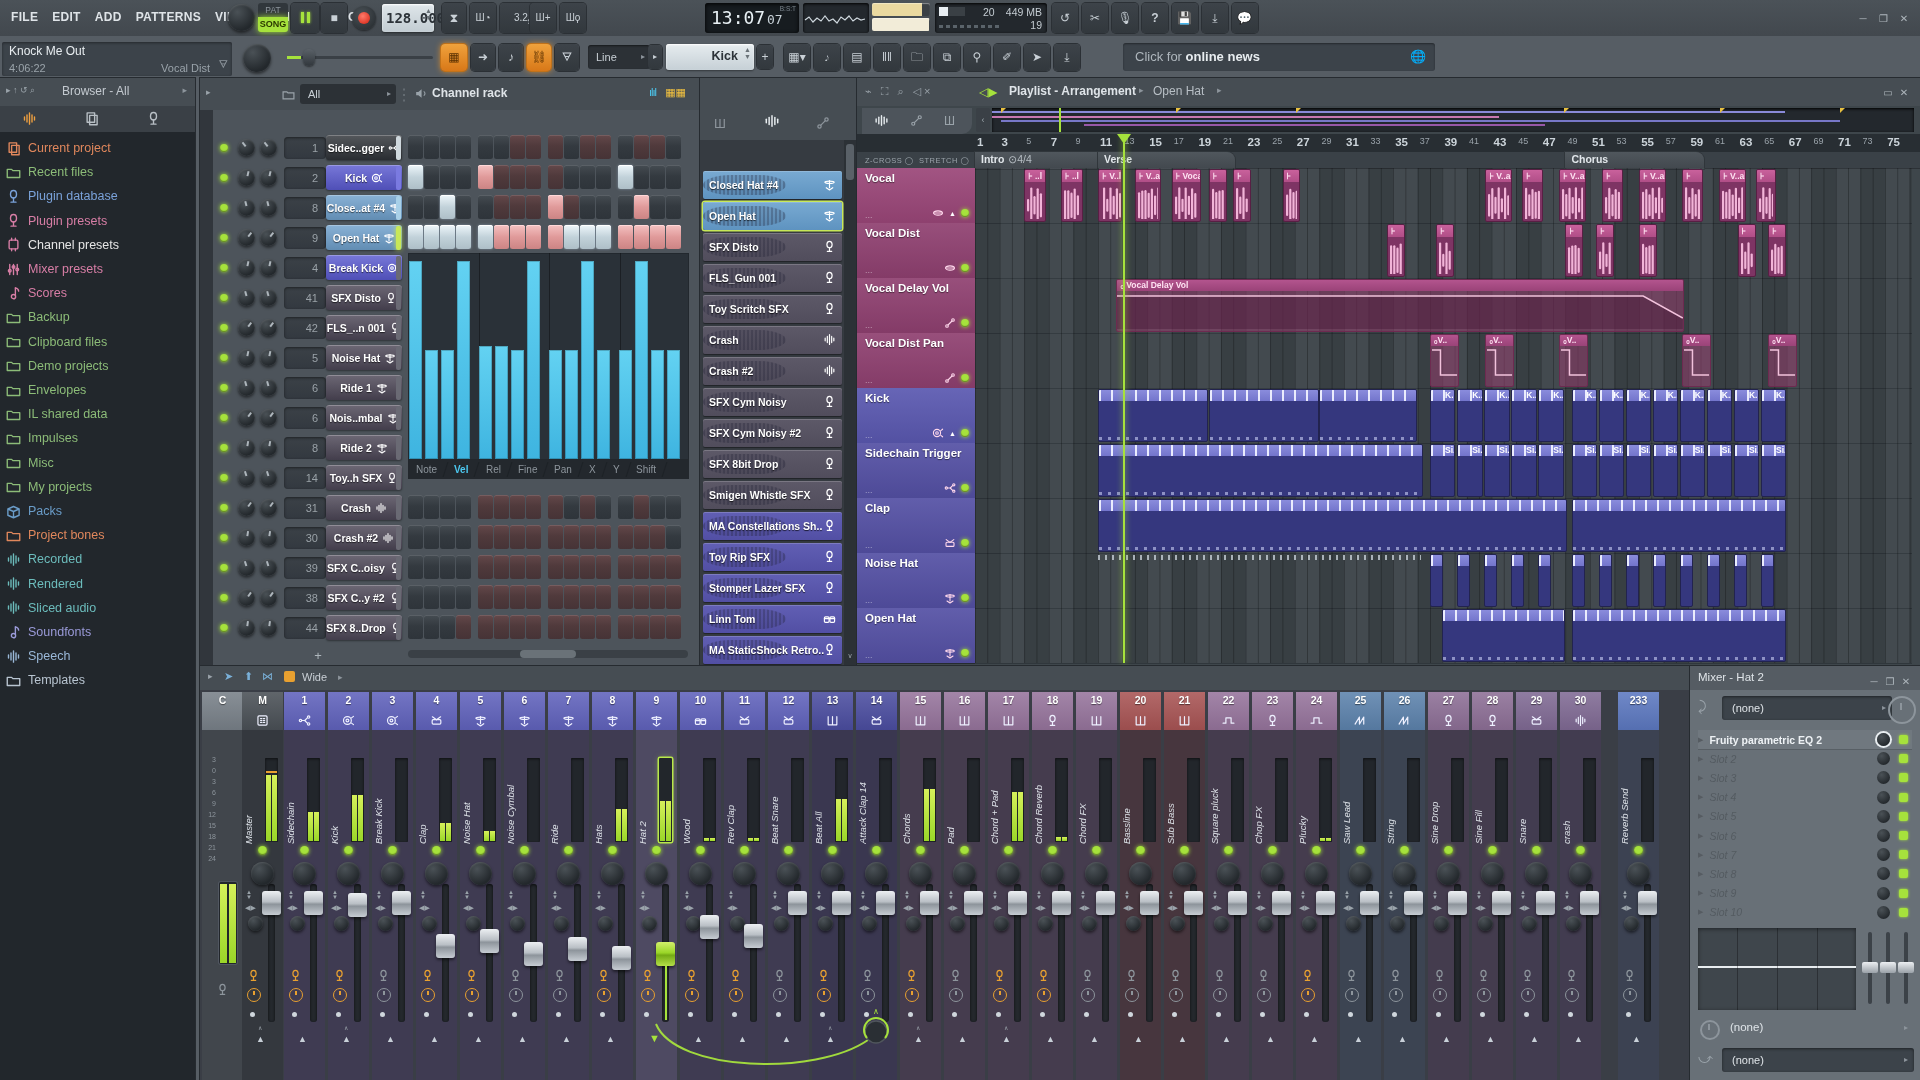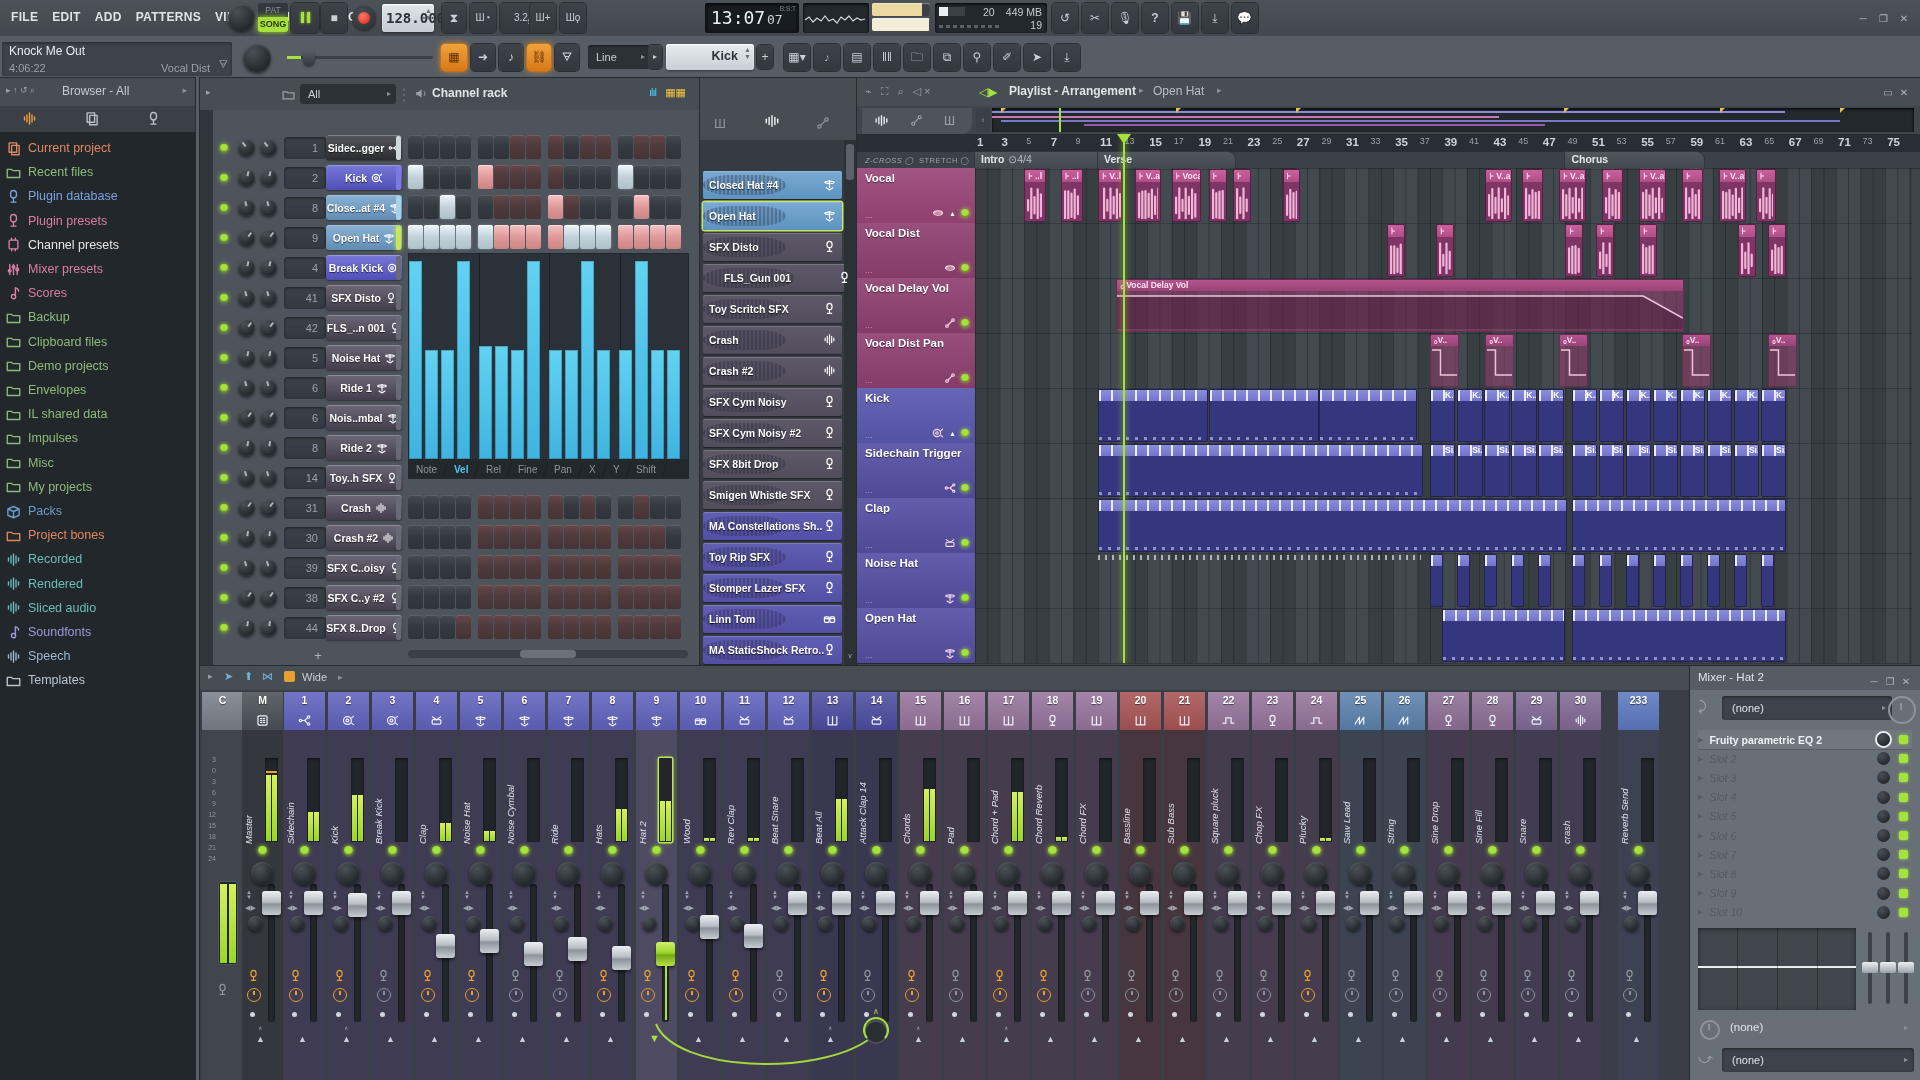--- a/index.html
+++ b/index.html
@@ -185,20 +185,24 @@
     <div class="tbtn" style="left:784px;top:8px;width:26px;height:27px;line-height:27px;">▦▾</div>
     <div class="tbtn" style="left:814px;top:8px;width:26px;height:27px;line-height:27px;">𝆕</div>
     <div class="tbtn" style="left:844px;top:8px;width:26px;height:27px;line-height:27px;">▤</div>
     <div class="tbtn" style="left:874px;top:8px;width:26px;height:27px;line-height:27px;">‖‖</div>
     <div class="tbtn" style="left:904px;top:8px;width:26px;height:27px;line-height:27px;">🗀</div>
     <div class="tbtn" style="left:934px;top:8px;width:26px;height:27px;line-height:27px;">⧉</div>
     <div class="tbtn" style="left:964px;top:8px;width:26px;height:27px;line-height:27px;">⚲</div>
     <div class="tbtn" style="left:994px;top:8px;width:26px;height:27px;line-height:27px;">✐</div>
     <div class="tbtn" style="left:1024px;top:8px;width:26px;height:27px;line-height:27px;">➤</div>
     <div class="tbtn" style="left:1054px;top:8px;width:26px;height:27px;line-height:27px;">⤓</div>
+    <div class="abs" style="left:1123px;top:7px;width:300px;height:28px;background:#3c434a;border-radius:3px;box-shadow:inset 0 1px 2px rgba(0,0,0,.4);line-height:28px;padding-left:12px;font-size:13px;color:#aeb6bc;">
+      <span>Click for </span><span style="color:#e8edf0;font-weight:bold;">online news</span>
+      <span style="position:absolute;right:8px;color:#8d959c;">🌐</span>
+    </div>
   </div>
 
   <div id="browser" class="panel">
     <div id="browser-head">
       <span style="position:absolute;left:6px;top:7px;font-size:9px;color:#9aa3aa;">▸ ↑ ↺ ⌕</span>
       <span style="position:absolute;left:62px;top:6px;">Browser - All</span>
       <span style="position:absolute;right:8px;top:7px;font-size:9px;color:#8d959c;">▸</span>
     </div>
     <div id="browser-tabs">
         <span style="position: absolute; top: 5px; left: 22px;"><svg viewBox="0 0 12 12" width="15" height="15" style="color:#f0a040">
@@ -1084,21 +1088,21 @@
           <span style="position: relative; padding-left: 6px; z-index: 1;">SFX Disto</span>
           <span class="icn" style="position: absolute; right: 6px; top: 7px; z-index: 1;">
             <svg viewBox="0 0 12 12" width="13" height="13" style="color:#ffffff">
               <g fill="none" stroke="currentColor" stroke-width="1.1" stroke-linecap="round" stroke-linejoin="round">
                 <ellipse cx="6" cy="4.2" rx="2.4" ry="3"></ellipse>
                 <path d="M6 7.2v2.6M4 10.5h4"></path>
               </g>
             </svg>
           </span>
         </div>
-        <div class="pk-item abs pk-gray" style="top: 186px; padding-left: 15px;">
+        <div class="pk-item abs pk-gray" style="top: 186px;">
           <div class="pk-wave"></div>
           <span style="position: relative; padding-left: 6px; z-index: 1;">FLS_Gun 001</span>
           <span class="icn" style="position: absolute; right: 6px; top: 7px; z-index: 1;">
             <svg viewBox="0 0 12 12" width="13" height="13" style="color:#ffffff">
               <g fill="none" stroke="currentColor" stroke-width="1.1" stroke-linecap="round" stroke-linejoin="round">
                 <ellipse cx="6" cy="4.2" rx="2.4" ry="3"></ellipse>
                 <path d="M6 7.2v2.6M4 10.5h4"></path>
               </g>
             </svg>
           </span>
@@ -1334,21 +1338,21 @@
           <span class="tl-num big" style="left: 882.6px;">63</span>
           <span class="tl-num" style="left: 907.2px;">65</span>
           <span class="tl-num big" style="left: 931.8px;">67</span>
           <span class="tl-num" style="left: 956.4px;">69</span>
           <span class="tl-num big" style="left: 981px;">71</span>
           <span class="tl-num" style="left: 1005.6px;">73</span>
           <span class="tl-num big" style="left: 1030.2px;">75</span>
         </div>
       </div>
     <div class="abs" style="left:0;top:74px;width:1063px;height:16px;background:#3a4147;border-bottom:1px solid #2c3136;">
-      <span style="position:absolute;left:8px;top:4px;font-size:7.5px;color:#9aa3aa;letter-spacing:.5px;font-style:italic;"><span>Z-CROSS</span> ◯</span>
+      <span style="position:absolute;left:8px;top:4px;font-size:7.5px;color:#9aa3aa;letter-spacing:.5px;"><span>Z-CROSS</span> ◯</span>
       <span style="position:absolute;left:62px;top:4px;font-size:7.5px;color:#9aa3aa;letter-spacing:.5px;"><span>STRETCH</span> ◯</span>
       <div id="markers">
           <div class="mark-tab" style="left: 118px; width: 120.54px;">Intro<span style="font-weight: normal; color: rgb(184, 191, 197); margin-left: 4px;">⊙4/4</span></div>
           <div class="mark-tab" style="left: 241px; width: 120.54px;">Verse</div>
           <div class="mark-tab" style="left: 708.4px; width: 123px;">Chorus</div>
         </div>
     </div>
     <div id="pl-tracks">
         <div class="pl-hdr abs" style="top: 90px; background: linear-gradient(rgba(255, 255, 255, 0.08), rgba(0, 0, 0, 0.08)), linear-gradient(rgb(154, 70, 120), rgb(154, 70, 120));">
           <div class="nm">Vocal</div>

